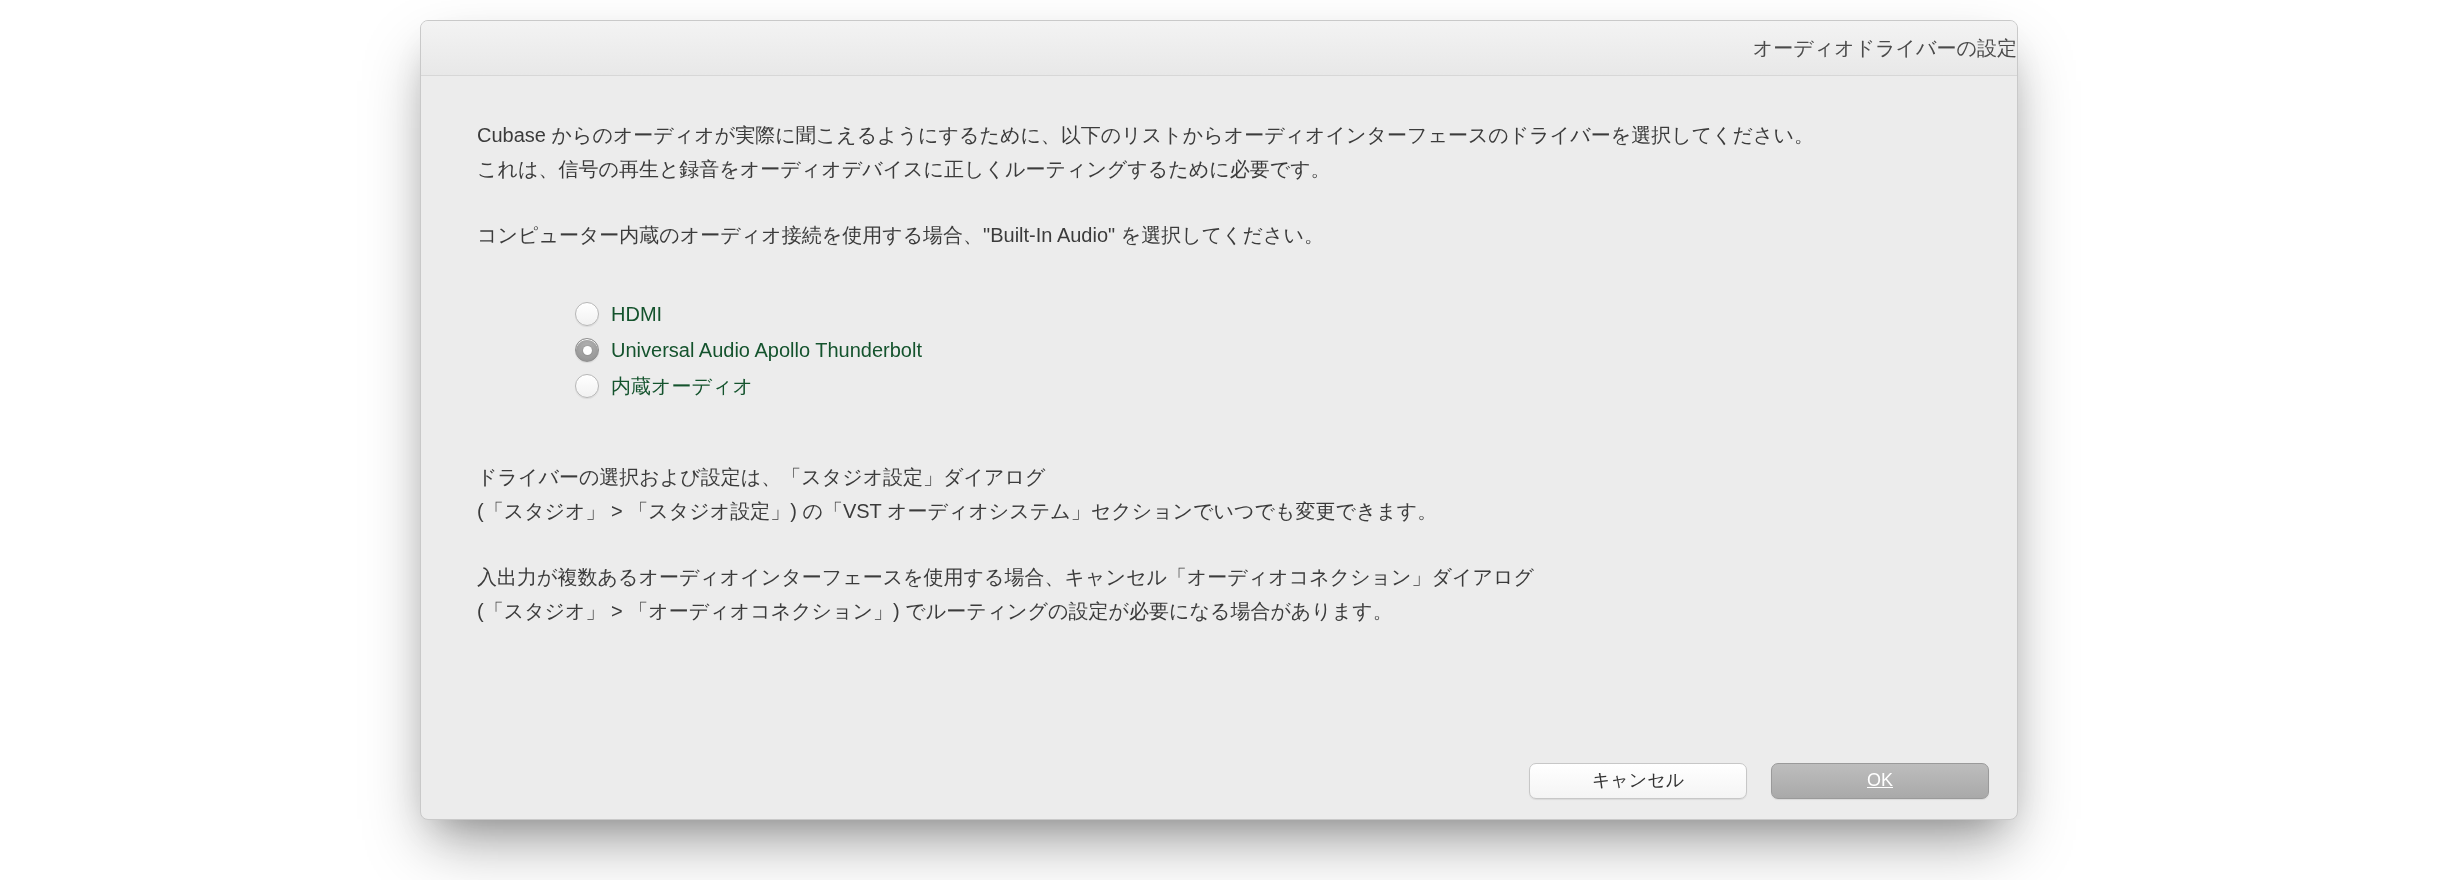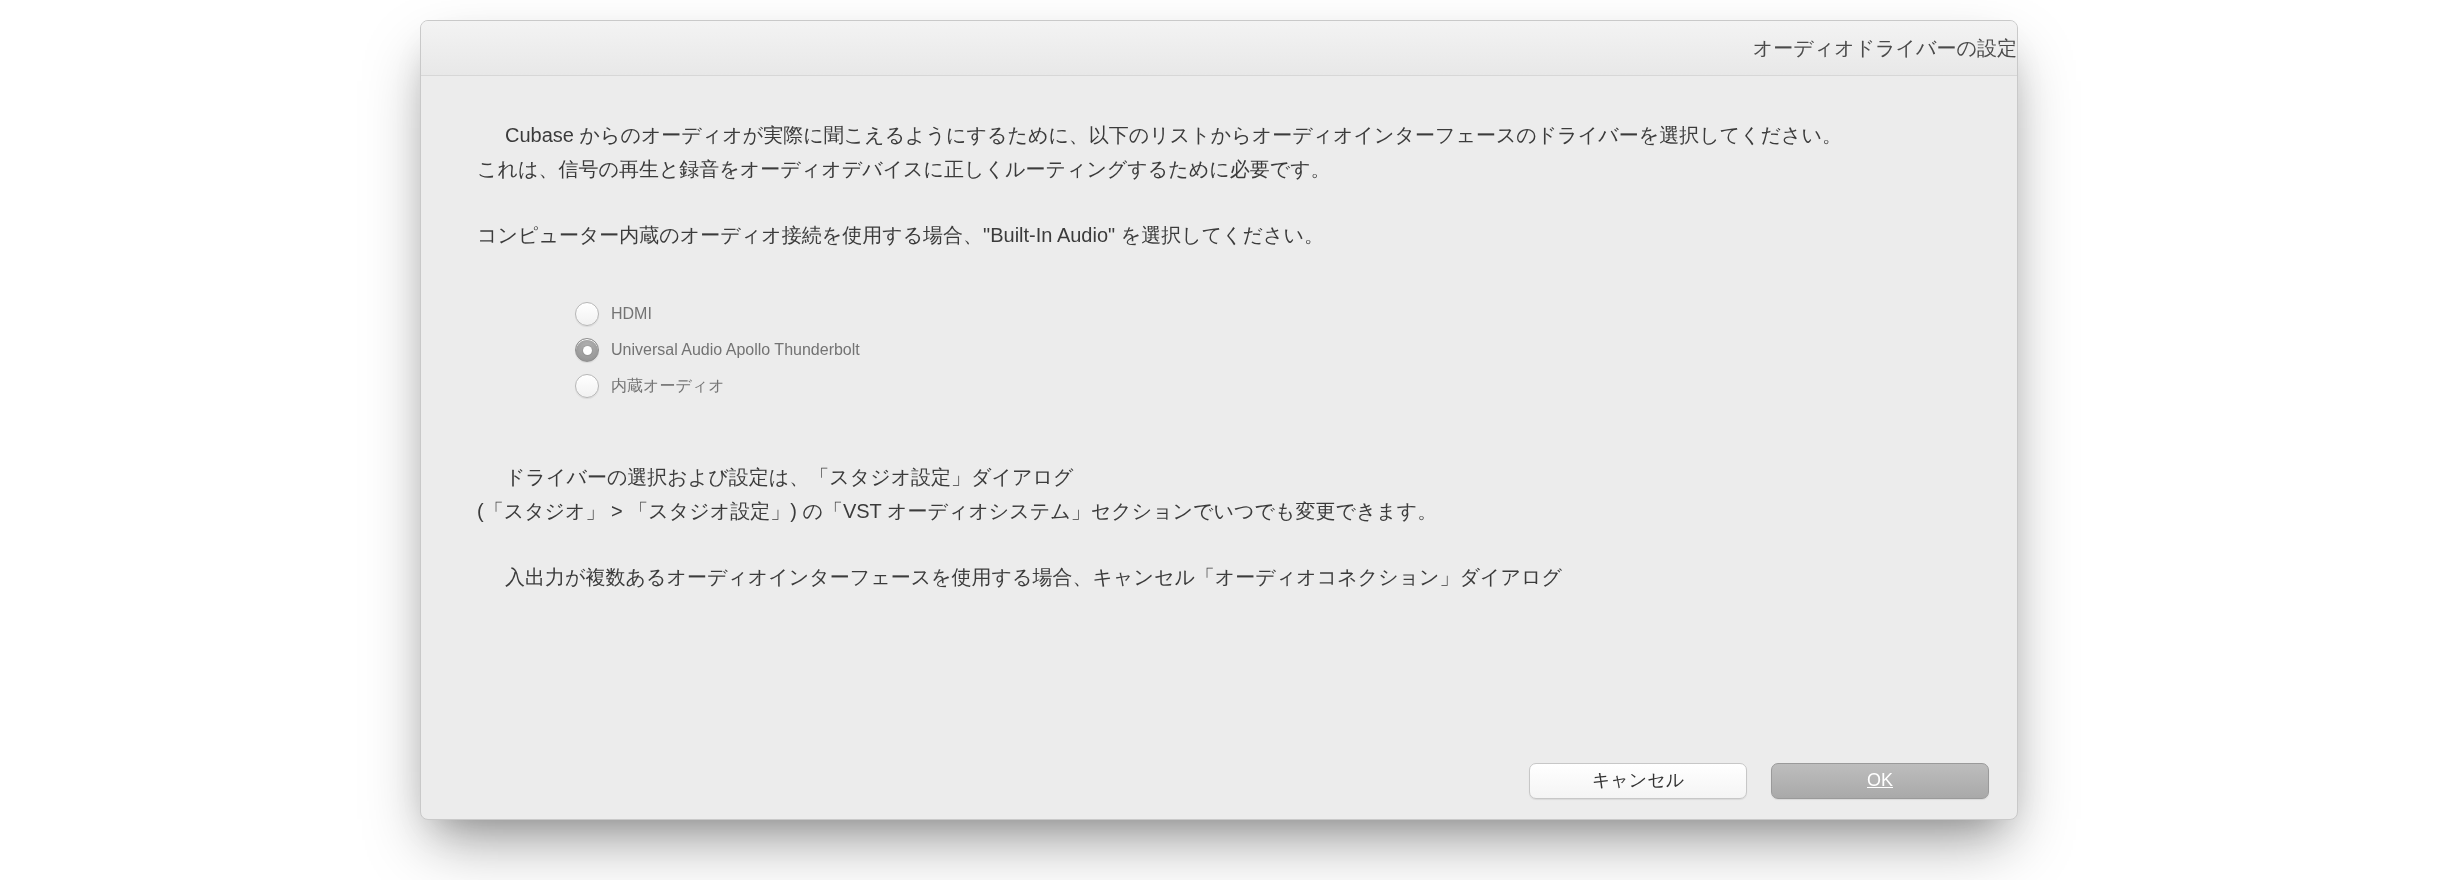--- a/index.html
+++ b/index.html
@@ -42,21 +42,21 @@
   .content {
     padding: 42px 56px 0 56px;
     font-size: 20px;
     line-height: 34px;
     color: #3b3b3b;
   }
 
   .para {
     margin-bottom: 32px;
   }
-  .para.tight { margin-bottom: 0; margin-left: 28px; }
+  .para.tight { margin-bottom: 0; }
 
   .radio-list {
     margin: 44px 0 56px 98px;
   }
 
   .radio-row {
     display: flex;
     align-items: center;
     height: 36px;
     cursor: default;
@@ -82,22 +82,22 @@
     position: absolute;
     left: 50%; top: 50%;
     width: 9px; height: 9px;
     margin-left: -4.5px; margin-top: -4.5px;
     background: #ffffff;
     border-radius: 50%;
     box-shadow: 0 0 2px rgba(0,0,0,0.3);
   }
 
   .radio-label {
-    font-size: 16px;
-    color: #737373;
+    font-size: 20px;
+    color: #14532d;
   }
 
   .footer {
     position: absolute;
     bottom: 20px;
     right: 28px;
     display: flex;
     gap: 24px;
   }
 
@@ -154,20 +154,21 @@
         <span class="radio-outer"></span>
         <span class="radio-label">内蔵オーディオ</span>
       </div>
 
     </div>
 
     <div class="para tight">ドライバーの選択および設定は、「スタジオ設定」ダイアログ</div>
     <div class="para">(「スタジオ」 &gt; 「スタジオ設定」) の「VST オーディオシステム」セクションでいつでも変更できます。</div>
 
     <div class="para tight">入出力が複数あるオーディオインターフェースを使用する場合、キャンセル「オーディオコネクション」ダイアログ</div>
+    <div class="para">(「スタジオ」 &gt; 「オーディオコネクション」) でルーティングの設定が必要になる場合があります。</div>
 
   </div>
 
   <div class="footer">
     <div class="btn">キャンセル</div>
     <div class="btn primary">OK</div>
   </div>
 
 </div>
 

